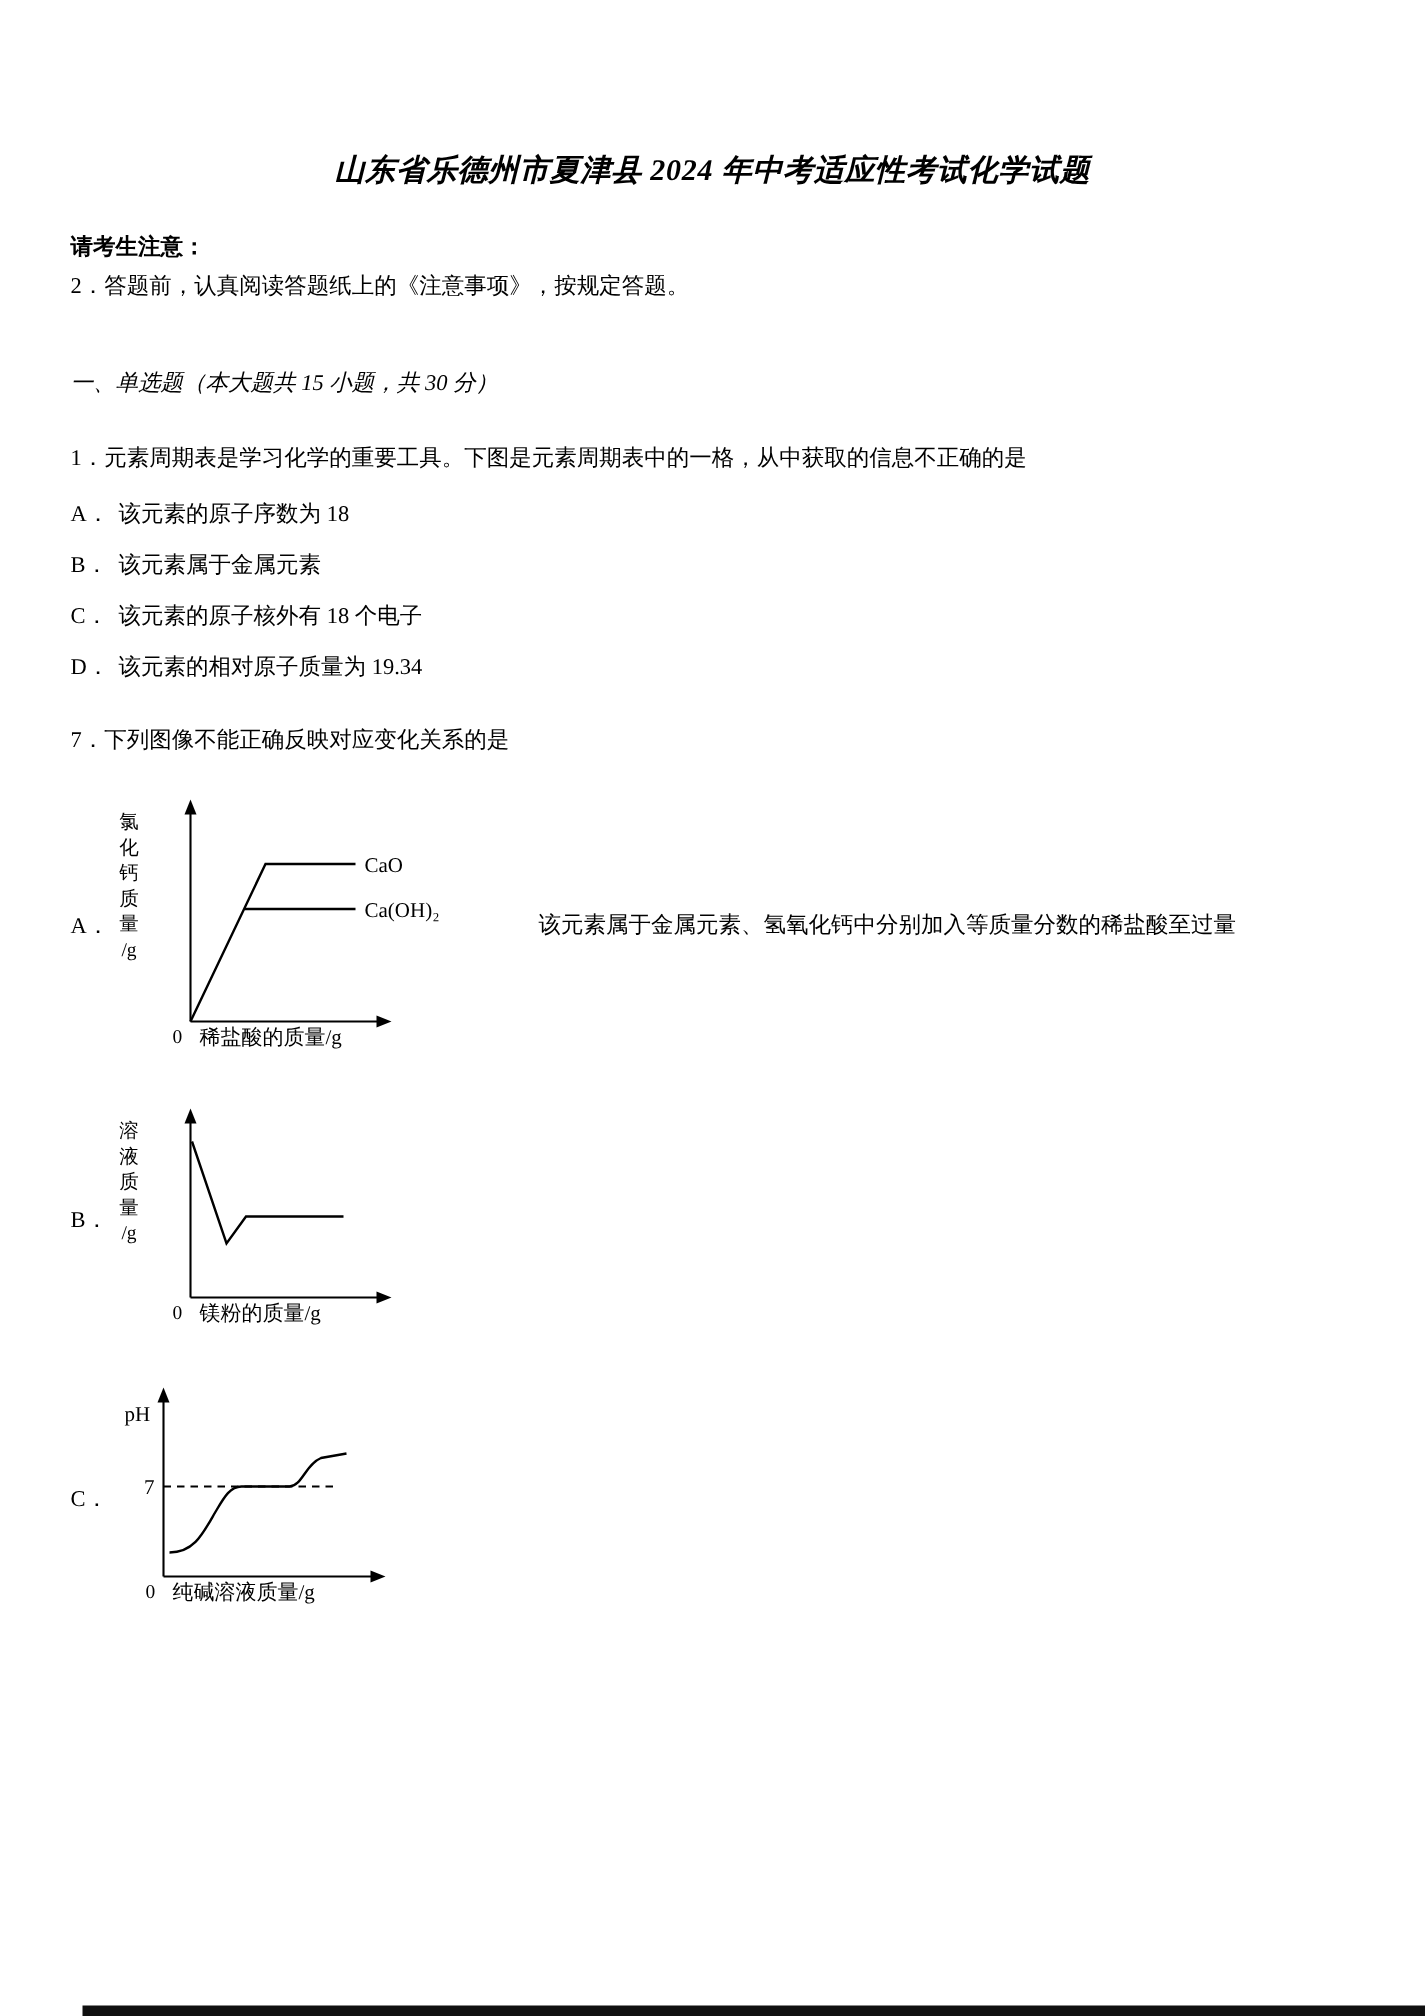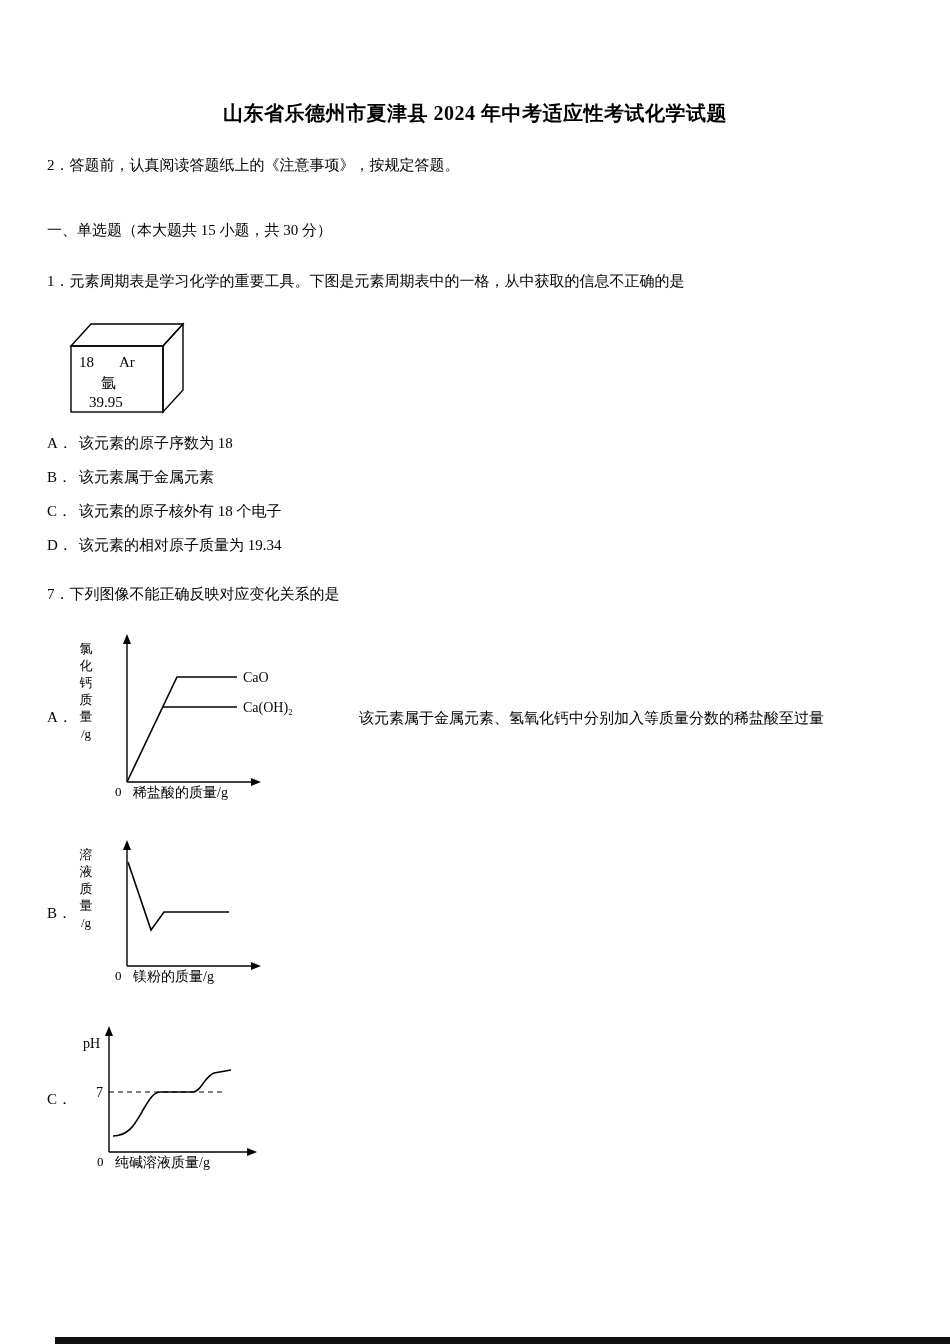--- a/index.html
+++ b/index.html
@@ -3,26 +3,26 @@
 <meta charset="utf-8">
 <style>
   * { margin:0; padding:0; box-sizing:border-box; }
   html,body { background:#ffffff; }
   body {
     width:950px; min-height:1344px; position:relative;
     color:#000; font-family:"Liberation Serif","DejaVu Serif",serif;
   }
   .page { padding:100px 47px 30px 47px; }
 
-  .title { font-size:20px; font-weight:bold; text-align:center; margin-bottom:26px; letter-spacing:0.5px; }
+  .title { font-size:20px; font-weight:bold; text-align:center; margin-bottom:26px; letter-spacing:0.5px;font-style:italic; }
   .bold { font-weight:bold; }
 
   .notice-block p { font-size:15px; line-height:1.7; }
 
-  .section-heading { font-size:15px; margin-top:42px; }
+  .section-heading { font-size:15px; margin-top:42px;font-style:italic; }
   .stem { font-size:15px; margin-top:29px; line-height:1.7; }
 
   
   .element-figure { margin:20px 0 14px 14px; width:130px; }
   .element-figure svg { display:block; }
   .element-figure text { font-size:15px; fill:#000; font-family:"Liberation Serif","DejaVu Serif",serif; }
 
   
   .options { margin-top:16px; }
   .option-row { font-size:15px; line-height:1.0; margin-bottom:19px; display:flex; }
@@ -50,41 +50,28 @@
   }
 </style>
 </head>
 <body>
 
 <div class="page">
 
   <h1 class="title">山东省乐德州市夏津县 2024 年中考适应性考试化学试题</h1>
 
   <div class="notice-block">
+    <p class="bold">请考生注意：</p>
     <p>2．答题前，认真阅读答题纸上的《注意事项》，按规定答题。</p>
   </div>
 
   <p class="section-heading">一、单选题（本大题共 15 小题，共 30 分）</p>
 
   <p class="stem">1．元素周期表是学习化学的重要工具。下图是元素周期表中的一格，从中获取的信息不正确的是</p>
 
-  <div class="element-figure">
-    <svg width="130" height="106" viewBox="0 0 130 106">
-
-      <polygon class="axis" points="10,32 30,10 122,10 102,32"></polygon>
-
-      <polygon class="axis" points="102,32 122,10 122,76 102,98"></polygon>
-
-      <rect class="axis" x="10" y="32" width="92" height="66"></rect>
-      <text x="18" y="53">18</text>
-      <text x="58" y="53">Ar</text>
-      <text x="40" y="74">氩</text>
-      <text x="28" y="93">39.95</text>
-    </svg>
-  </div>
 
   <div class="options">
     <div class="option-row">
       <span class="opt-label">A．</span>
       <span>该元素的原子序数为 18</span>
     </div>
     <div class="option-row">
       <span class="opt-label">B．</span>
       <span>该元素属于金属元素</span>
     </div>

